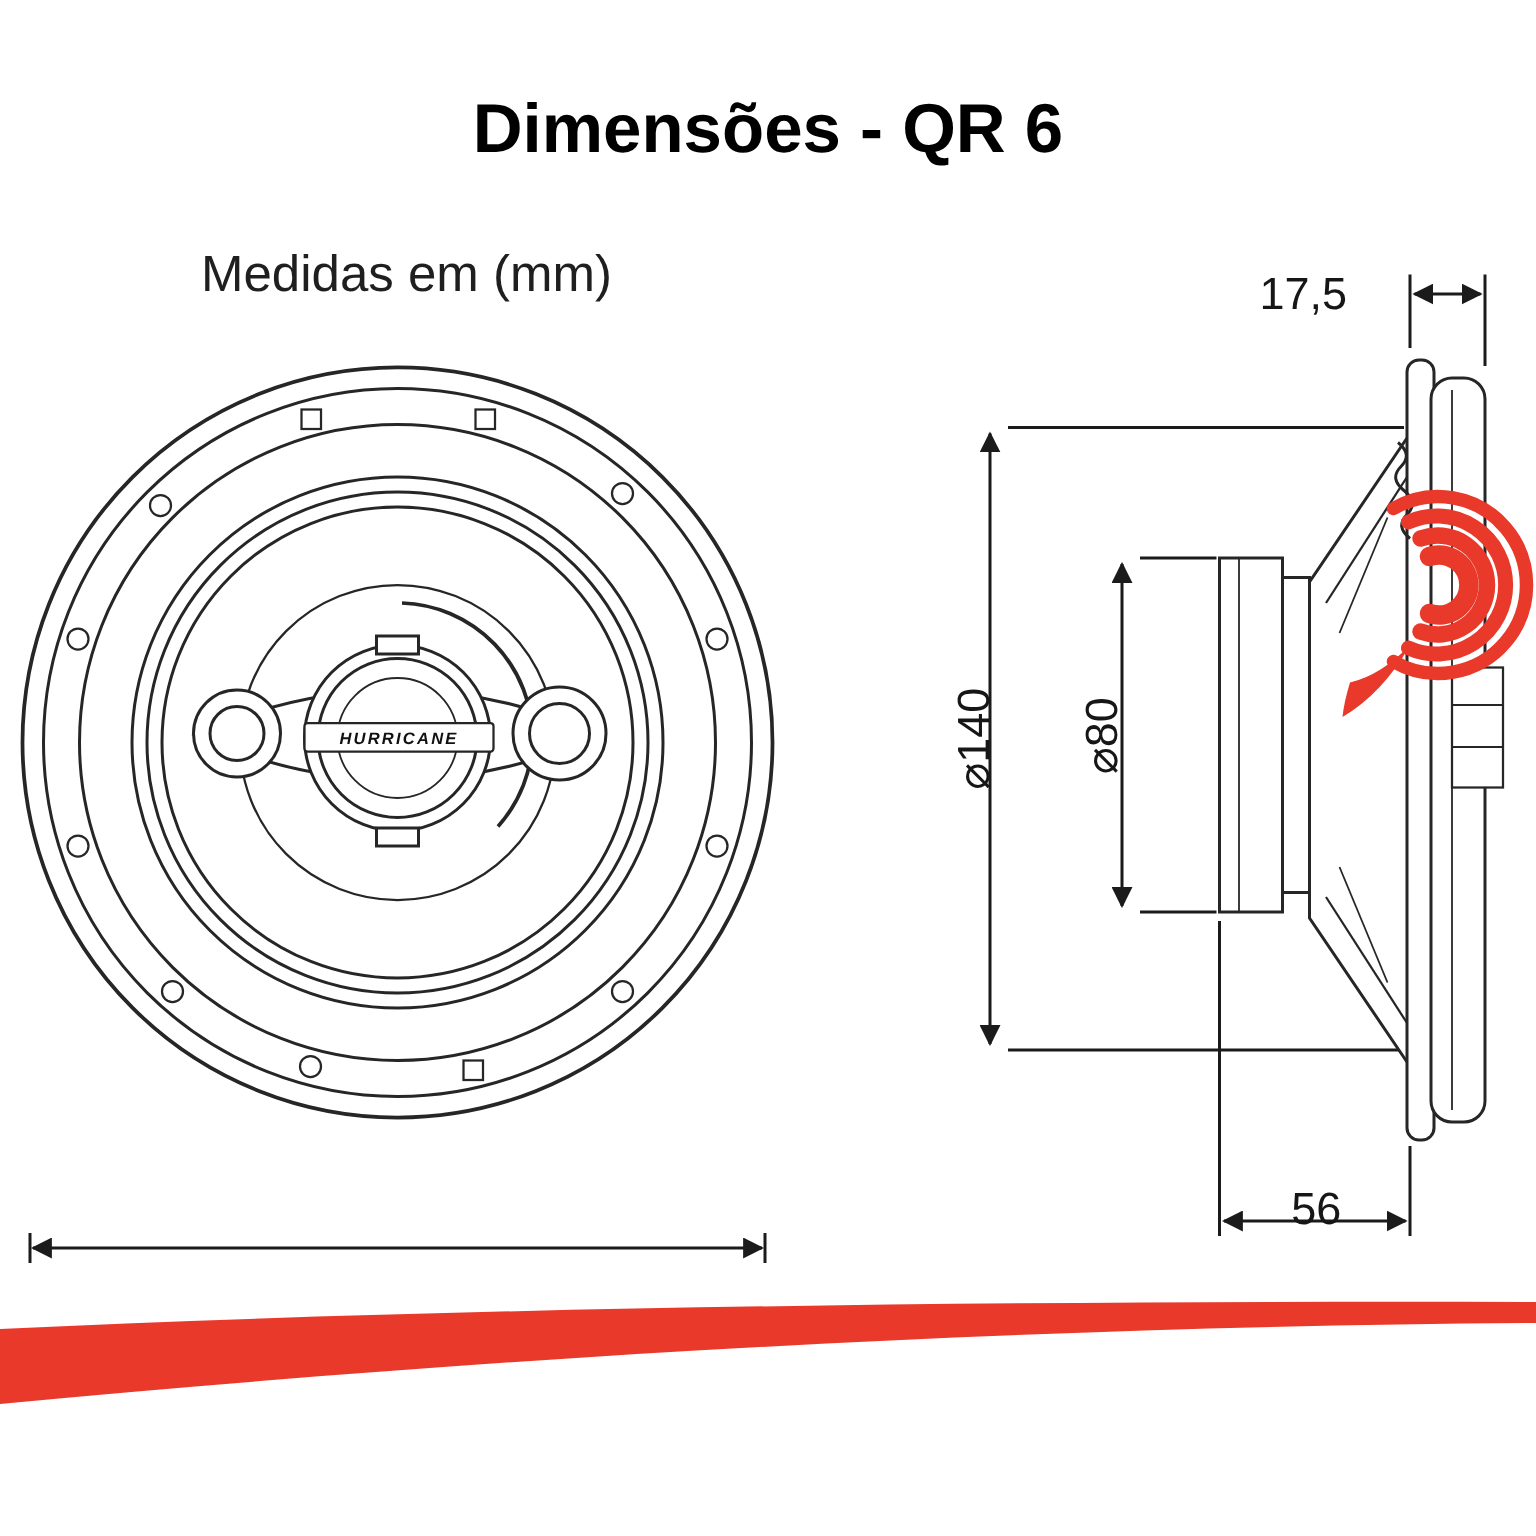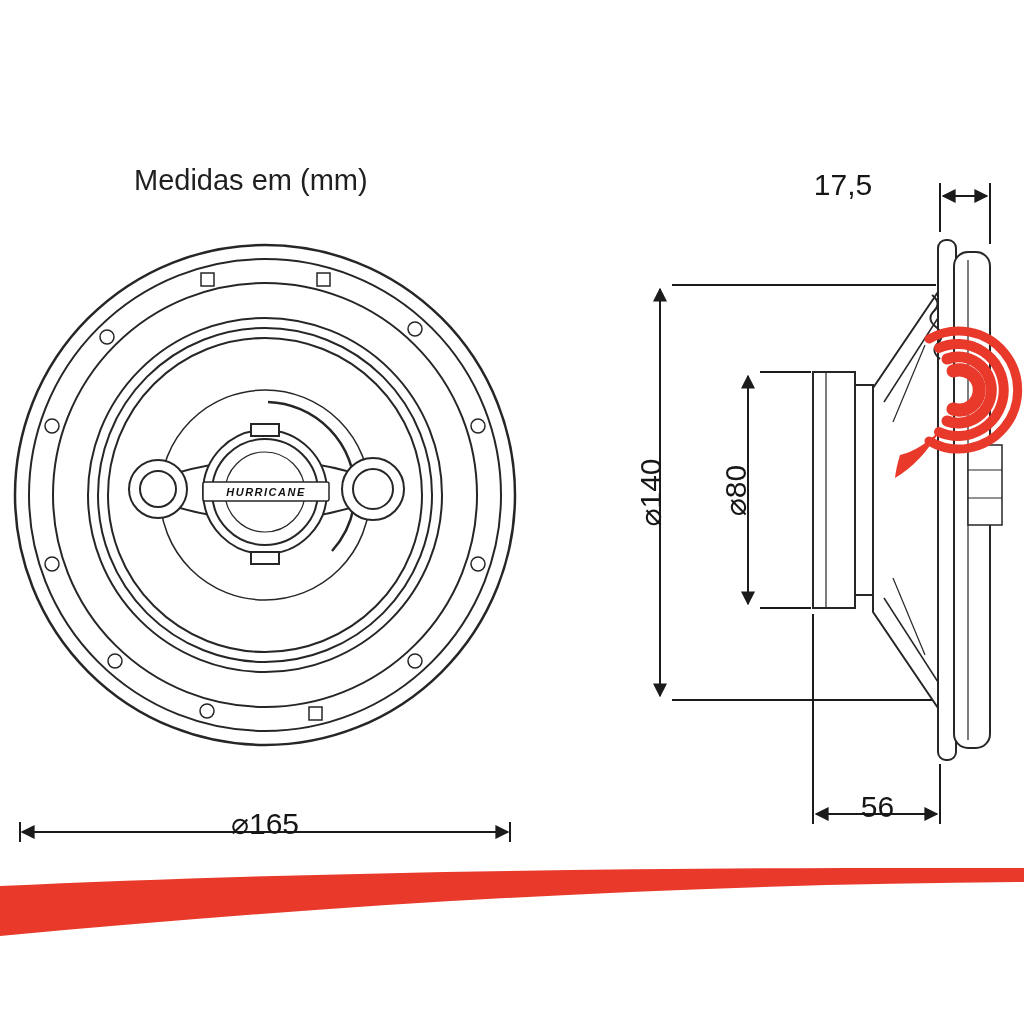--- a/index.html
+++ b/index.html
@@ -6,24 +6,24 @@
   .page{
     position:relative;width:1024px;height:1024px;background:#ffffff;overflow:hidden;
     font-family:"Liberation Sans","DejaVu Sans",sans-serif;color:#1b1b1b;
   }
   .drawing{position:absolute;left:0;top:0;}
   .label{position:absolute;white-space:nowrap;}
   .title{
     top:58px;left:0;width:1024px;text-align:center;
     font-size:46px;font-weight:bold;color:#000;letter-spacing:0;
   }
-  .subtitle{top:164px;left:134px;font-size:29px;color:#1f1f1f;}
+  .subtitle{top:164px;left:134px;font-size:34px;color:#1f1f1f;}
   .dim{font-size:30px;color:#161616;}
   .dim-front{top:806px;left:165px;width:200px;text-align:center;}
-  .dim-flange{top:168px;left:788px;width:110px;text-align:center;}
+  .dim-flange{top:180px;left:788px;width:110px;text-align:right;}
   .dim-body{top:475px;left:585px;width:130px;text-align:center;transform:rotate(-90deg);transform-origin:center;}
   .dim-magnet{top:473px;left:680px;width:110px;text-align:center;transform:rotate(-90deg);transform-origin:center;}
   .dim-depth{top:790px;left:830px;width:95px;text-align:center;}
   svg{display:block;}
 </style>
 </head>
 <body>
 
 <div class="page">
 
@@ -128,20 +128,20 @@
       <path d="M953,371 A20,20 0 1 1 953,409" stroke-width="13" stroke="#e8392b"></path>
       <path d="M947,359 A33,33 0 1 1 947,421" stroke-width="11" stroke="#e8392b"></path>
       <path d="M939,348 A46,46 0 1 1 939,432" stroke-width="10" stroke="#e8392b"></path>
       <path d="M929,339 A59,59 0 1 1 929,441" stroke-width="9" stroke="#e8392b"></path>
       <path d="M 895,478 Q 922,462 940,430 Q 921,450 900,455 Q 896,468 895,478 Z" stroke="none" fill="#e8392b"></path>
     </g>
 
     <path d="M0,886 C 300,872 640,867 1024,868 L1024,882 C 700,884 360,902 0,936 Z" fill="#e8392b"></path>
   </svg>
 
+  <div class="label title">Dimensões - QR 6</div>
   <div class="label subtitle">Medidas em (mm)</div>
 
-  <div class="label dim dim-front">⌀165</div>
   <div class="label dim dim-flange">17,5</div>
   <div class="label dim dim-body">⌀140</div>
   <div class="label dim dim-magnet">⌀80</div>
   <div class="label dim dim-depth">56</div>
 </div>
 
 </body></html>

